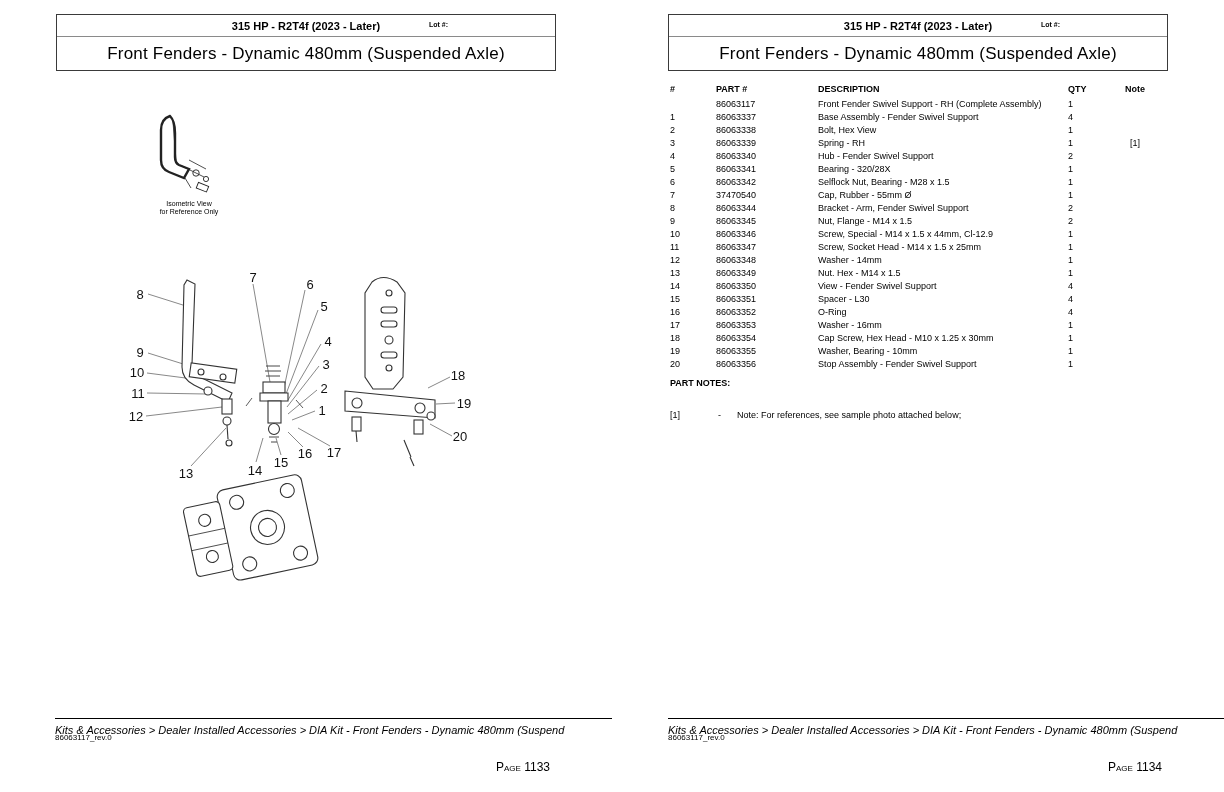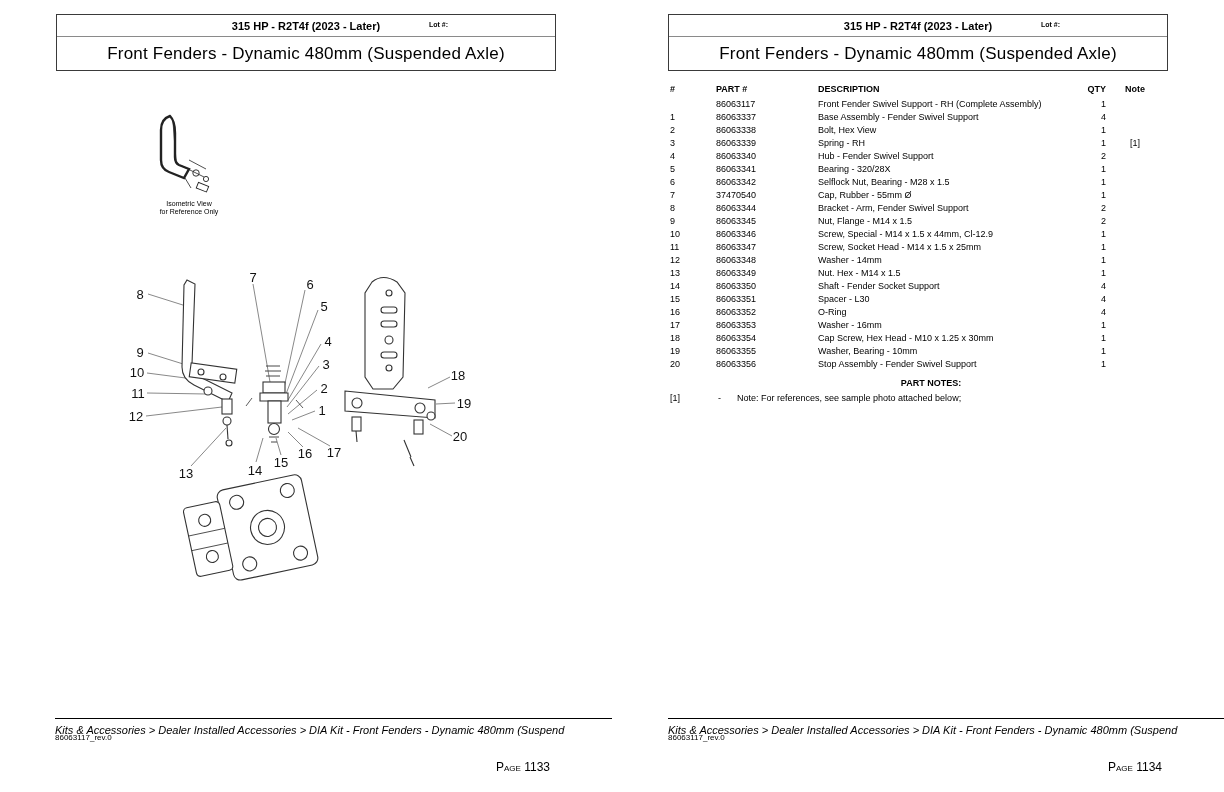--- a/index.html
+++ b/index.html
@@ -41,25 +41,25 @@
   
   .parts-table {
     position: absolute; top: 84px; left: 58px; border-collapse: collapse;
     font-size: 9px;
   }
   .parts-table th { font-weight: bold; padding: 0 0 4px 0; text-align: center; font-size: 9px; }
   .parts-table td { padding: 0; line-height: 13px; white-space: nowrap; }
   .parts-table .col0 { width: 46px; text-align: left; }
   .parts-table .col1 { width: 102px; text-align: left; }
   .parts-table .col2 { width: 250px; text-align: left; }
-  .parts-table .col3 { width: 38px; text-align: right; }
+  .parts-table .col3 { width: 38px; text-align: left; }
   .parts-table .col4 { width: 58px; text-align: center; }
 
   .part-notes { position: absolute; left: 58px; top: 378px; font-size: 9px; }
-  .pn-title { font-weight: bold; margin-bottom: 5px; font-size: 9px; text-align: right; }
+  .pn-title { font-weight: bold; margin-bottom: 22px; font-size: 9px; }
   .pn-row { display: flex; }
   .pn-ref { width: 48px; }
   .pn-dash { width: 19px; }
 
   
   .footer-line { position: absolute; top: 718px; left: 55px; right: 0; border-top: 1px solid #000; }
   .breadcrumb {
     position: absolute; top: 724px; left: 55px; width: 557px;
     font-size: 11px; white-space: nowrap; overflow: hidden; font-style: italic;
   }
@@ -323,21 +323,21 @@
           <tr>
             <td class="col0">13</td>
             <td class="col1">86063349</td>
             <td class="col2">Nut. Hex - M14 x 1.5</td>
             <td class="col3">1</td>
             <td class="col4"></td>
           </tr>
           <tr>
             <td class="col0">14</td>
             <td class="col1">86063350</td>
-            <td class="col2">Shaft - Fender Socket Support</td>
+            <td class="col2">View - Fender Swivel Support</td>
             <td class="col3">4</td>
             <td class="col4"></td>
           </tr>
           <tr>
             <td class="col0">15</td>
             <td class="col1">86063351</td>
             <td class="col2">Spacer - L30</td>
             <td class="col3">4</td>
             <td class="col4"></td>
           </tr>

